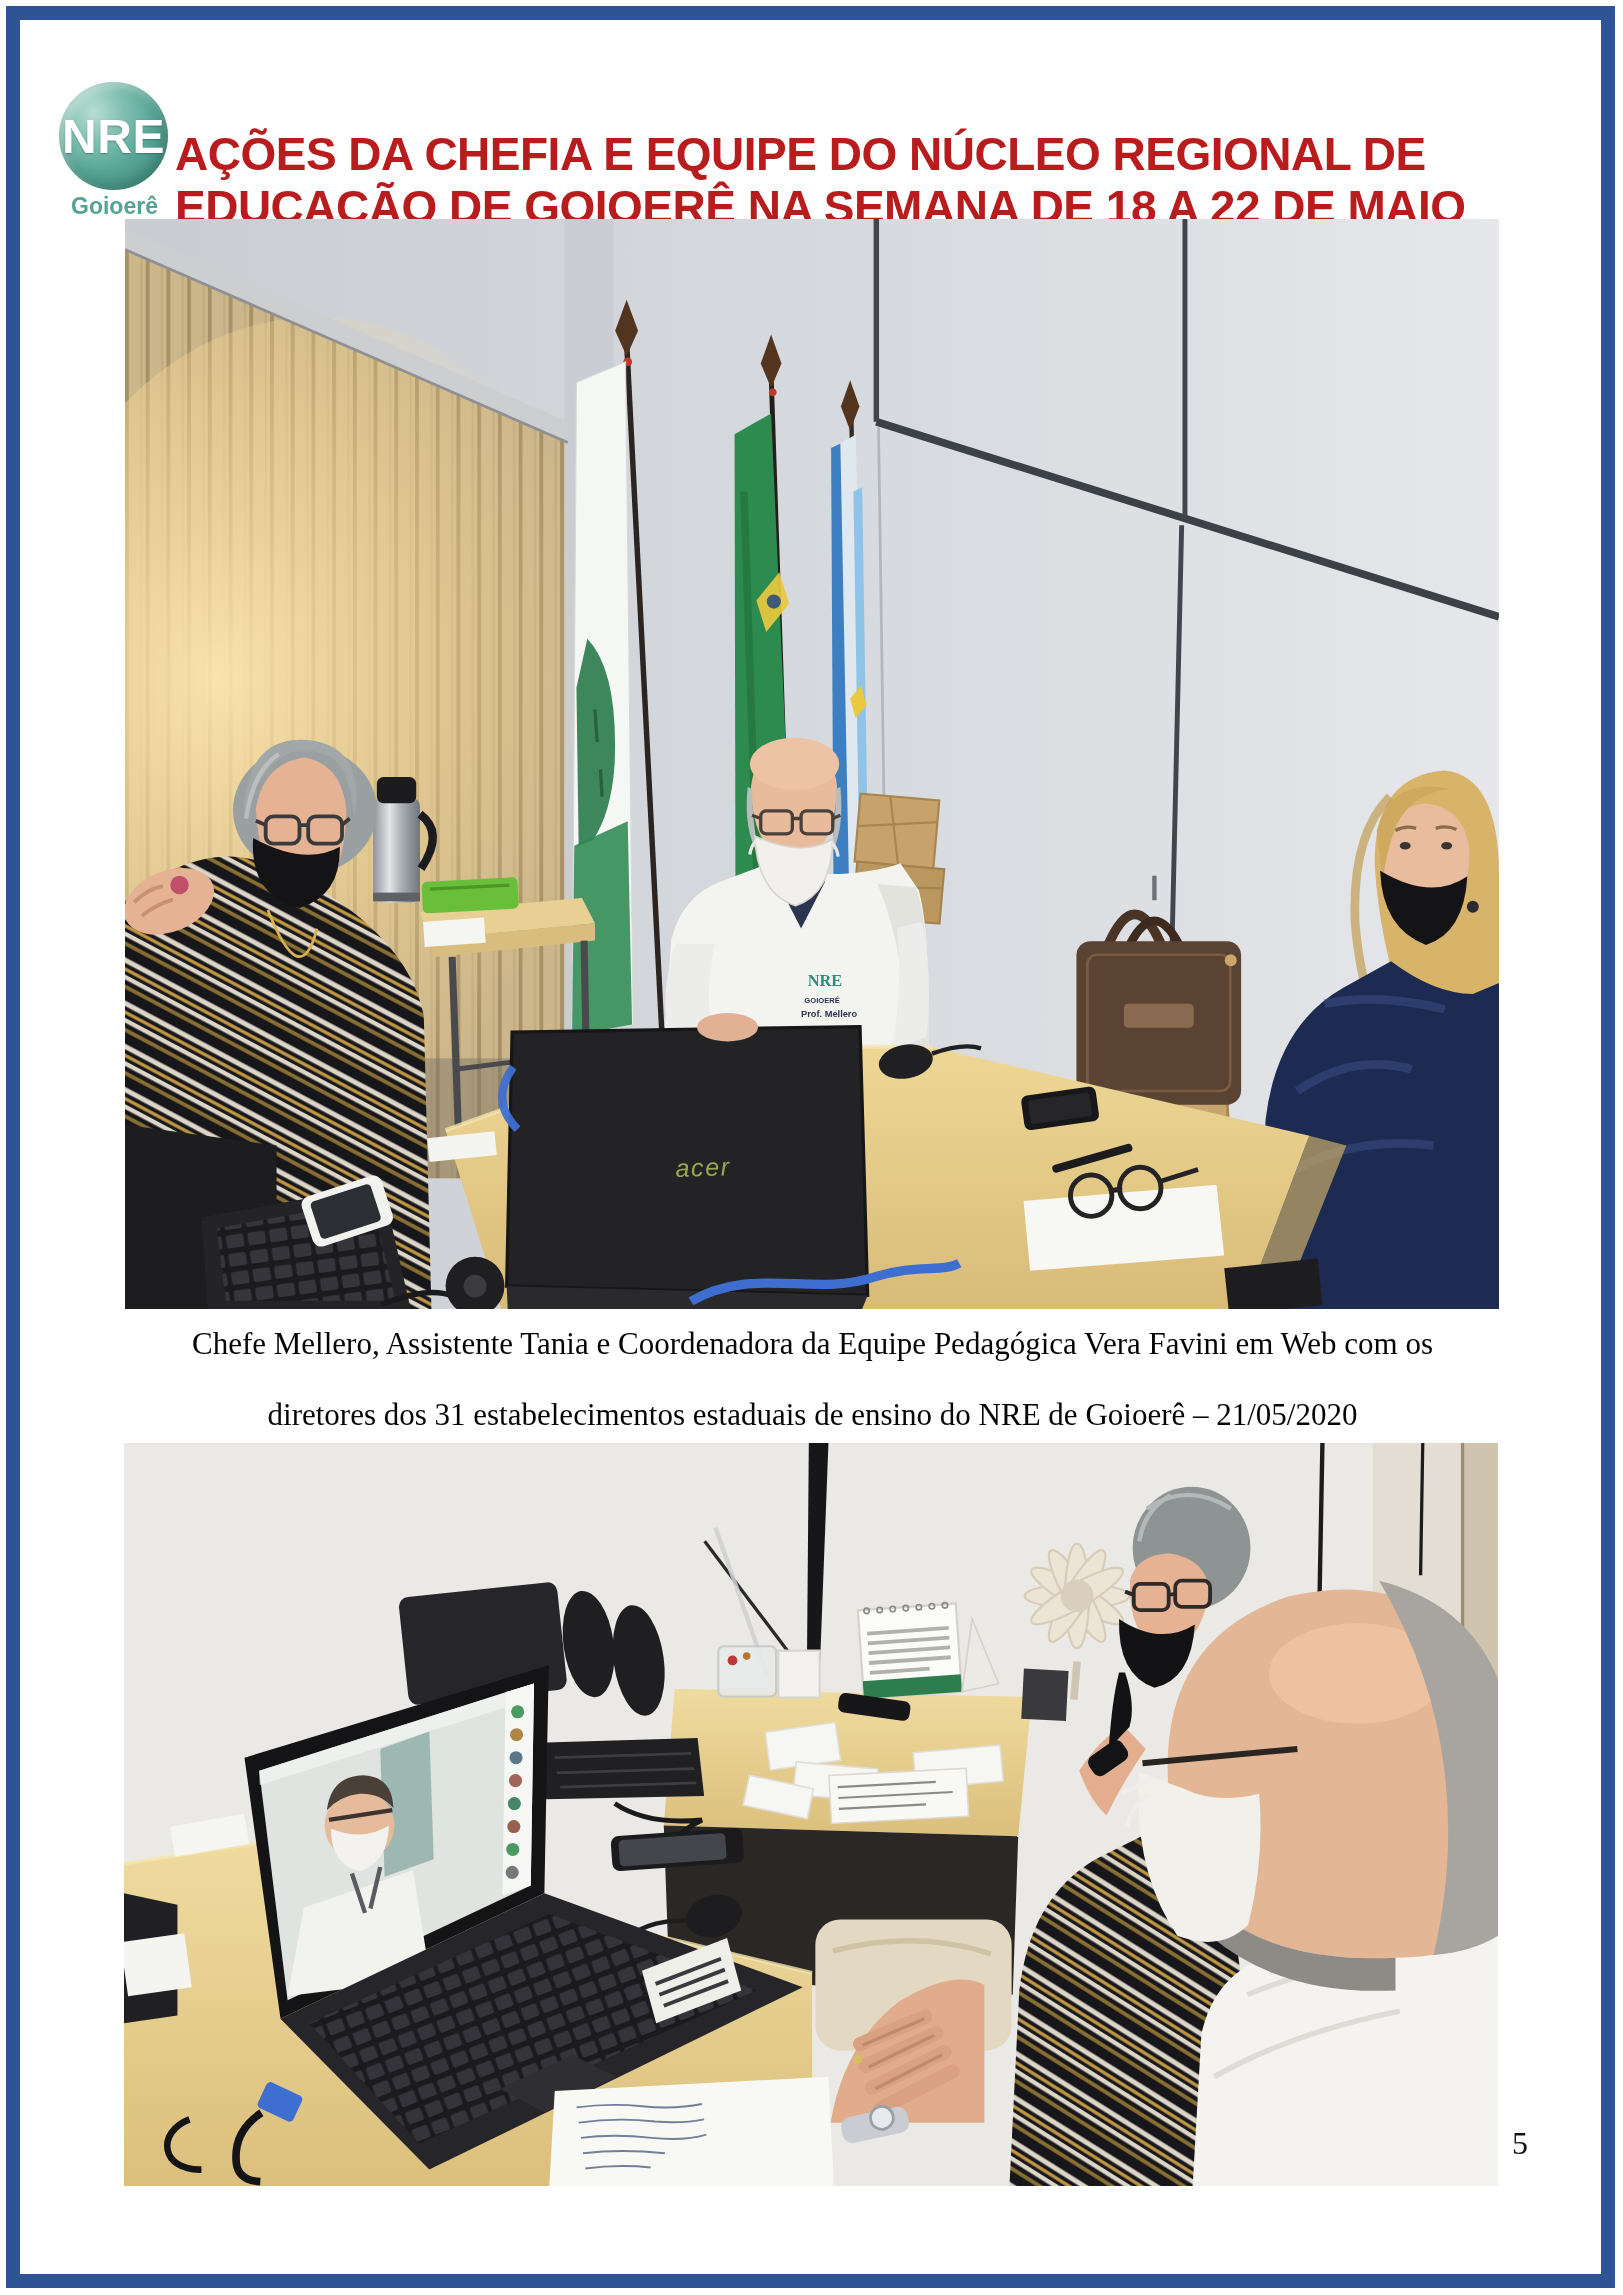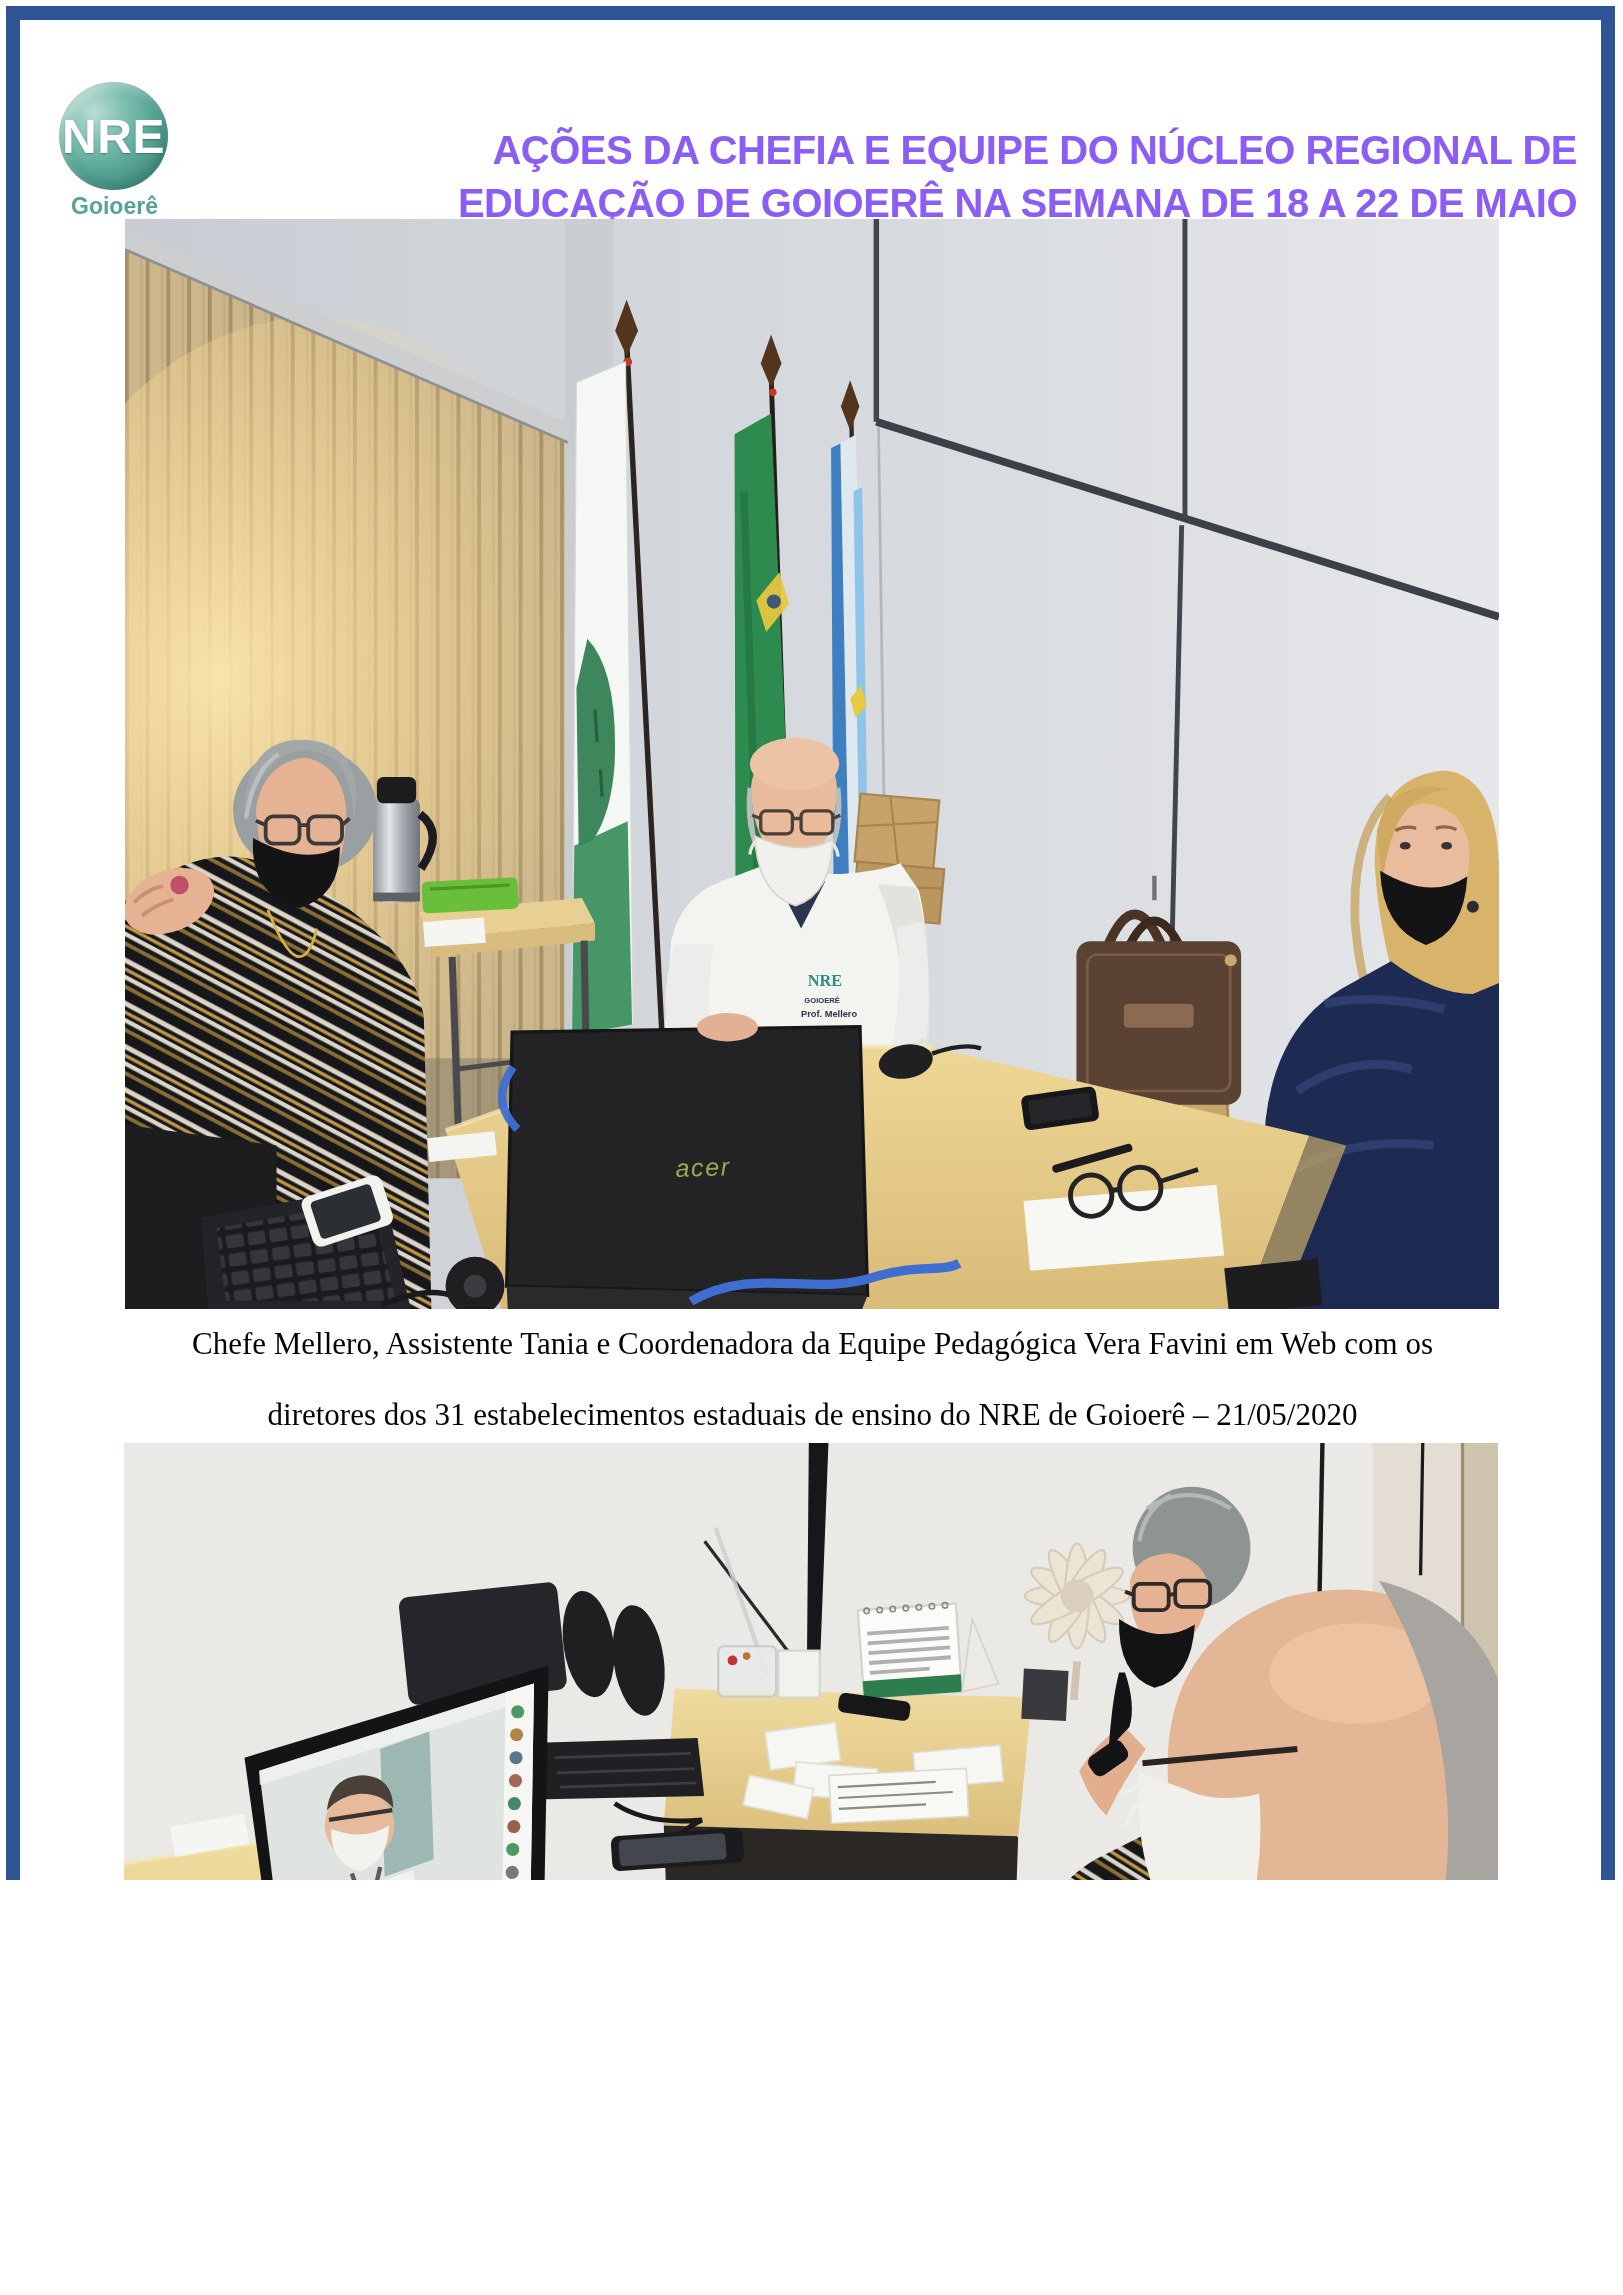--- a/index.html
+++ b/index.html
@@ -1,17 +1,17 @@
 <!DOCTYPE html>
 <html style="--border-blue: #2F5496; --logo-teal: #55A394; --wood: #E7CF92; --wall-gray: #D3D7DC; --flag-green: #2F8A52; --cable-blue: #3E6FD0; --mask-black: #141416;font-size:8.7px"><head>
 <meta charset="utf-8">
 <style>
   html,body{margin:0;padding:0;background:#ffffff;}
   .page{
-    position:relative;width:1623px;height:1880px;background:#ffffff;
+    position:relative;width:1623px;height:2294px;background:#ffffff;
     font-family:"Liberation Sans",sans-serif;overflow:hidden;
   }
   .frame{
     position:absolute;left:5.5px;top:5.5px;width:1581px;height:2254px;
     border:14px solid var(--border-blue,#2F5496);
   }
   
   .logo{position:absolute;left:59px;top:82px;width:111px;text-align:center;}
   .logo-circle{
     position:relative;width:109px;height:108px;border-radius:50%;
@@ -19,22 +19,22 @@
     box-shadow:inset -3.3px -5.5px 13px rgba(30,80,70,.35), inset 4.4px 5.5px 9.8px rgba(255,255,255,.45);
     display:flex;align-items:center;justify-content:center;
   }
   .logo-circle span{
     color:#ffffff;font-weight:bold;font-size:48px;letter-spacing:0.5px;
     text-shadow:0 1.1px 1.6px rgba(20,60,55,.4);
   }
   .logo-city{margin-top:3.3px;font-weight:bold;font-size:23px;color:var(--logo-teal,#55A394);}
   
   .title{
-    position:absolute;left:175px;top:97px;width:1402px;text-align:right;
-    font-weight:bold;color:#8b5cf6;font-size:40px;line-height:53px;letter-spacing:-0.5px;
+    position:absolute;left:175px;top:97px;width:1402px;text-align:left;
+    font-weight:bold;color:#b91c1c;font-size:46px;line-height:53px;letter-spacing:-0.5px;
   }
   .title span{display:block;white-space:nowrap;}
   
   .photo{position:absolute;margin:0;padding:0;background:#cfcfcf;}
   .photo svg{display:block;width:100%;height:100%;}
   .photo1{left:125px;top:219px;width:1374px;height:1090px;}
   .photo2{left:124px;top:1443px;width:1374px;height:743px;}
   
   .caption{position:absolute;left:98px;top:1326px;width:1429px;text-align:center;
     font-family:"Liberation Serif",serif;font-weight:normal;color:#050505;}

